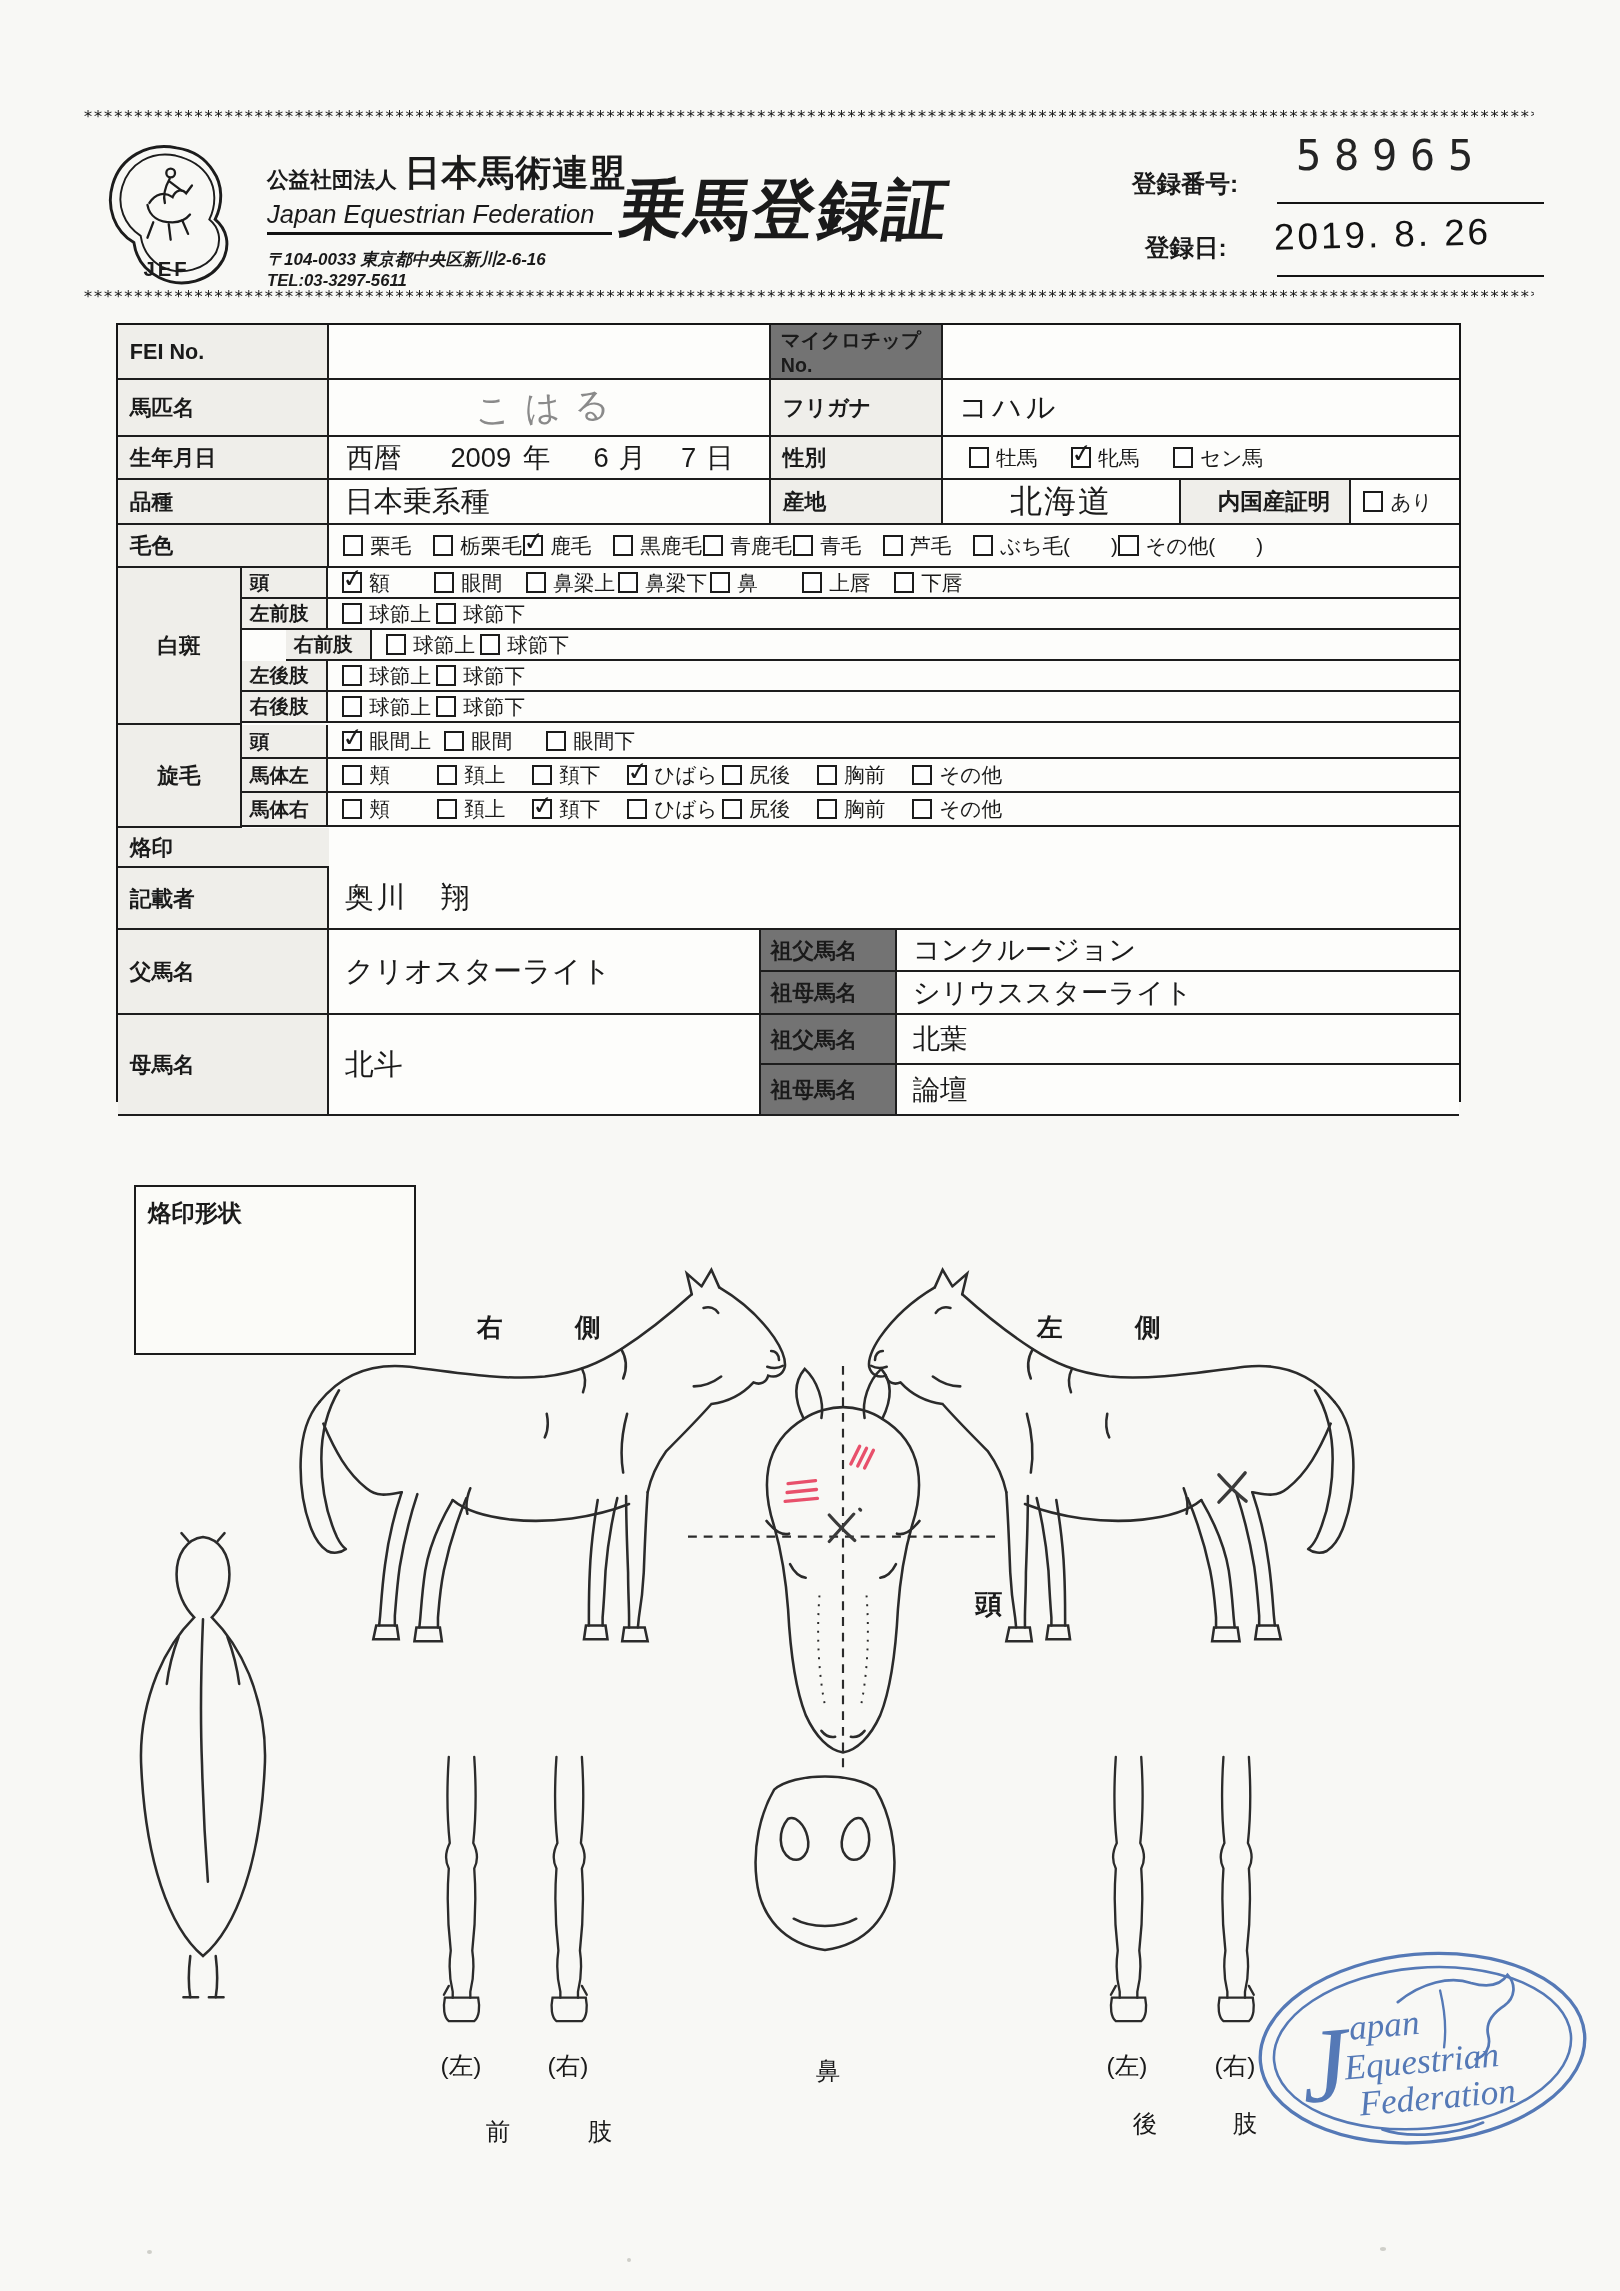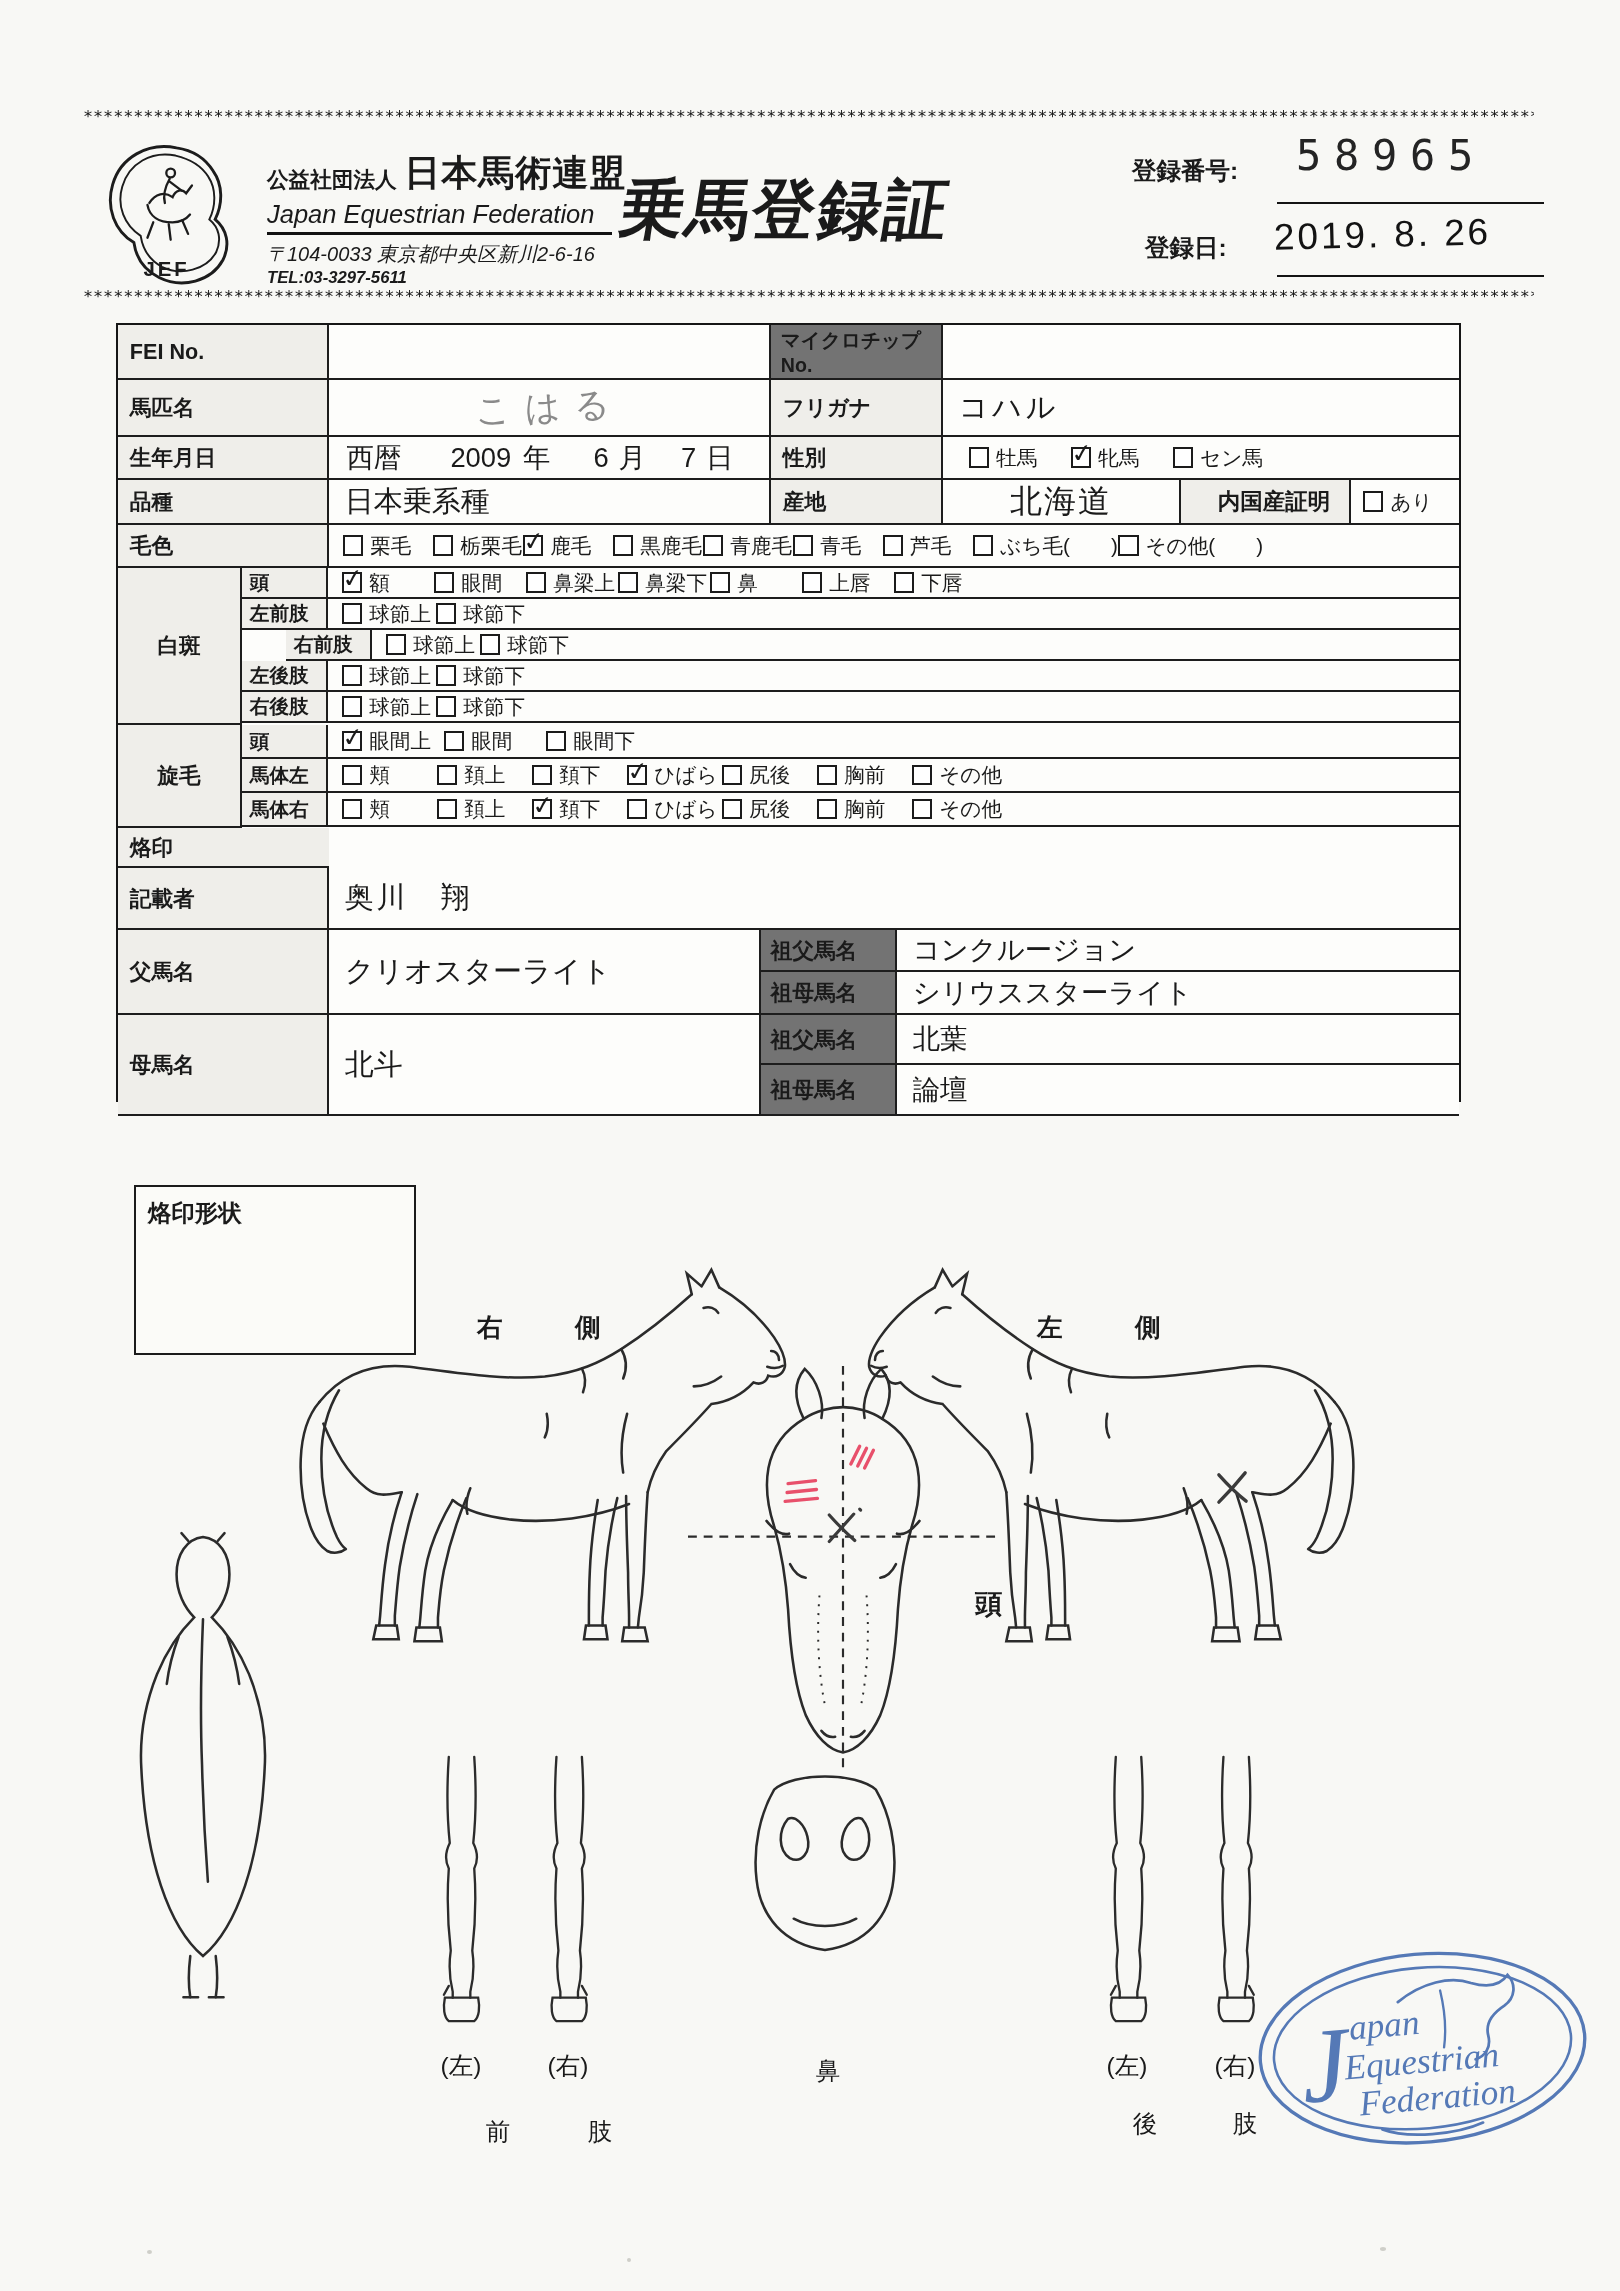--- a/index.html
+++ b/index.html
@@ -7,21 +7,21 @@
         font-family:"Liberation Sans","DejaVu Sans",sans-serif;color:#1a1a1a;}
   .abs{position:absolute;}
   
   .ast{font-family:"DejaVu Sans Mono",monospace;font-size:16.7px;letter-spacing:0px;color:#161616;
        white-space:nowrap;overflow:hidden;width:1451px;left:83px;}
   .orgline{display:flex;align-items:flex-end;gap:7.8px;white-space:nowrap;}
   .org-prefix{font-size:21.6px;font-weight:700;padding-bottom:3.9px;}
   .org-name{font-size:36px;font-weight:900;letter-spacing:1px;}
   .org-en{font-size:25.5px;font-style:italic;font-weight:400;margin-top:2px;letter-spacing:0px;
           border-bottom:3.9px solid #121212;padding-bottom:2.9px;width:345px;}
-  .org-adr{font-size:20px;font-style:italic;font-weight:400;margin-top:6px;white-space:nowrap;}
+  .org-adr{font-size:17px;font-style:italic;font-weight:700;margin-top:13px;white-space:nowrap;}
   .org-tel{font-size:16.7px;font-style:italic;font-weight:600;white-space:nowrap;}
   .doc-title{font-size:63px;font-weight:900;letter-spacing:2.9px;transform:skewX(-9deg) scaleY(1.04);
              white-space:nowrap;}
   .reg-label{font-size:24.5px;font-weight:600;white-space:nowrap;}
   .reg-no{font-family:"DejaVu Sans Mono",monospace;font-size:42px;letter-spacing:12.7px;color:#242424;white-space:nowrap;}
   .reg-date{font-size:37px;letter-spacing:2.9px;color:#131313;transform:rotate(-1.5deg);white-space:nowrap;}
   .hline{border-bottom:2.9px solid #141414;}
   
   .tbl{left:116px;top:323px;width:1345px;height:779px;border:2.9px solid #161616;background:#fdfdfb;box-sizing:border-box;}
   .tr{display:flex;width:100%;box-sizing:border-box;}
@@ -81,21 +81,21 @@
       <span class="org-prefix">公益社団法人</span>
       <span class="org-name">日本馬術連盟</span>
     </div>
     <div class="org-en">Japan Equestrian Federation</div>
     <div class="org-adr">〒104-0033 東京都中央区新川2-6-16</div>
     <div class="org-tel">TEL:03-3297-5611</div>
   </div>
 
   <div class="abs doc-title" style="left:621px;top:167px;">乗馬登録証</div>
 
-  <div class="abs reg-label" style="left:1132px;top:154px;">登録番号:</div>
+  <div class="abs reg-label" style="left:1132px;top:167px;">登録番号:</div>
   <div class="abs reg-no" style="left:1296px;top:131px;">58965</div>
   <div class="abs hline" style="left:1277px;top:202px;width:267px;"></div>
   <div class="abs reg-label" style="left:1145px;top:231px;">登録日:</div>
   <div class="abs reg-date" style="left:1274px;top:214px;">2019. 8. 26</div>
   <div class="abs hline" style="left:1277px;top:275px;width:267px;"></div>
 
   <div class="abs ast" style="top:286px;">******************************************************************************************************************************************************</div>
 
   <div class="abs tbl">
 

